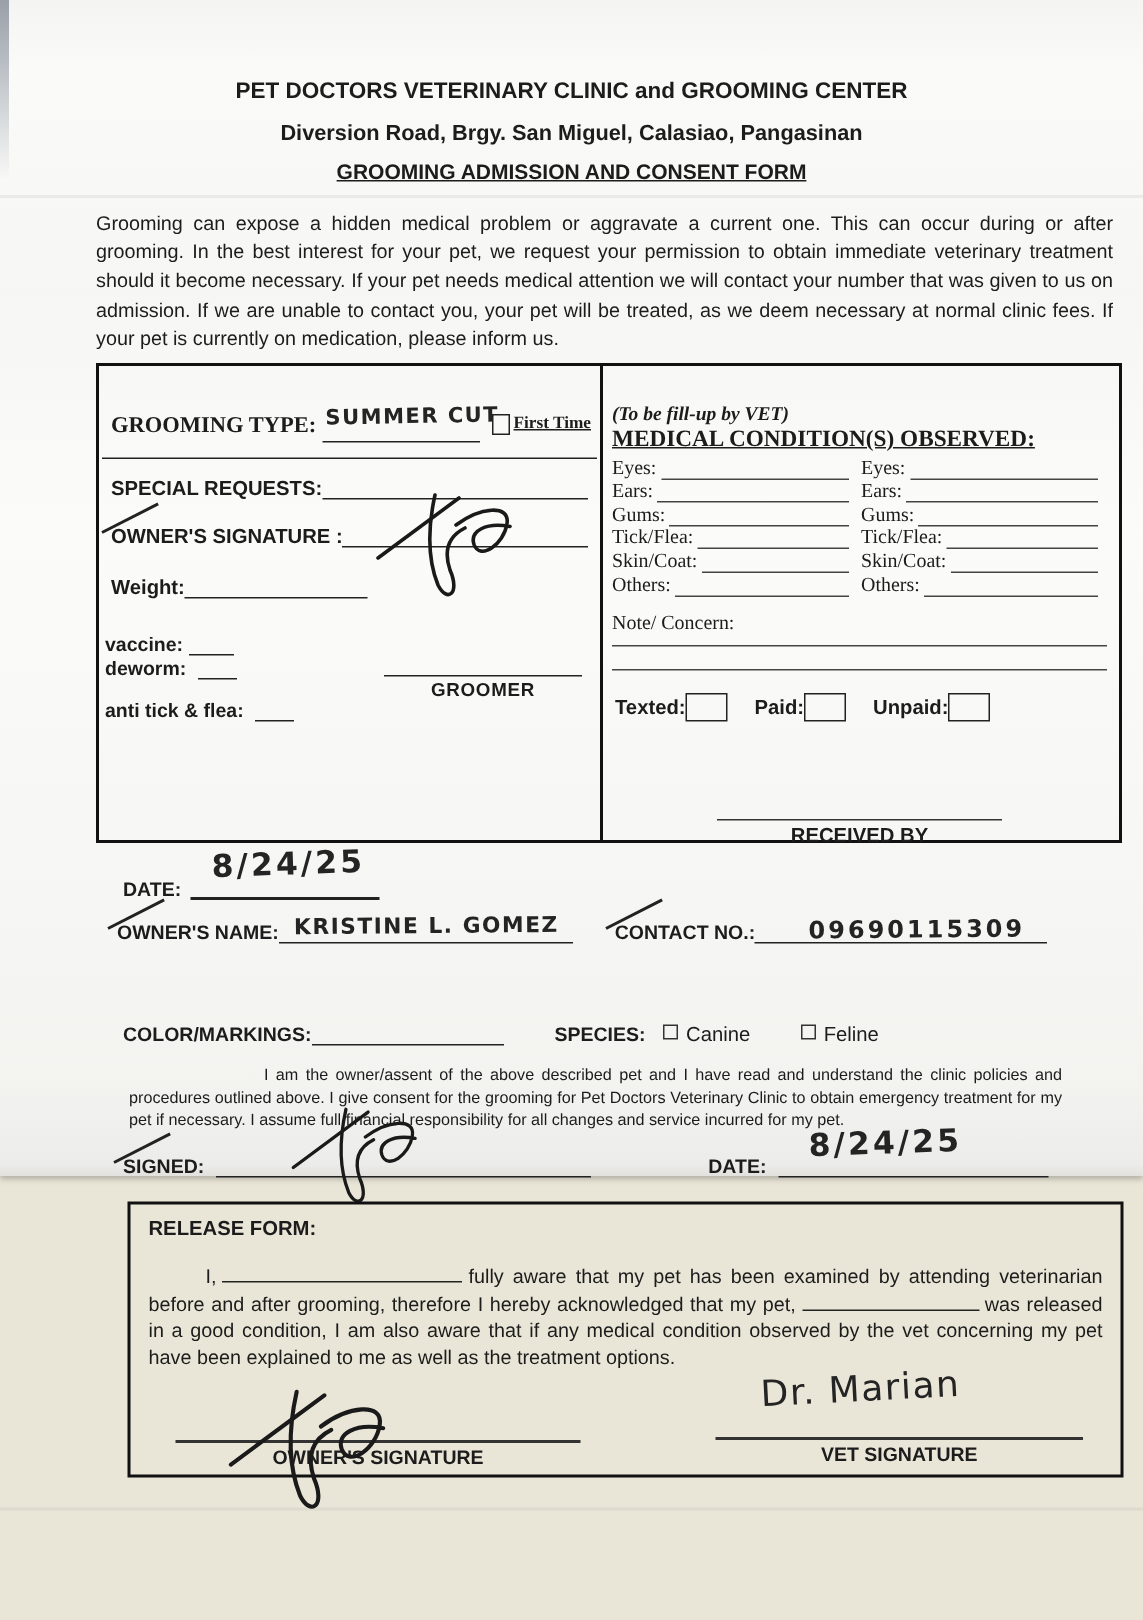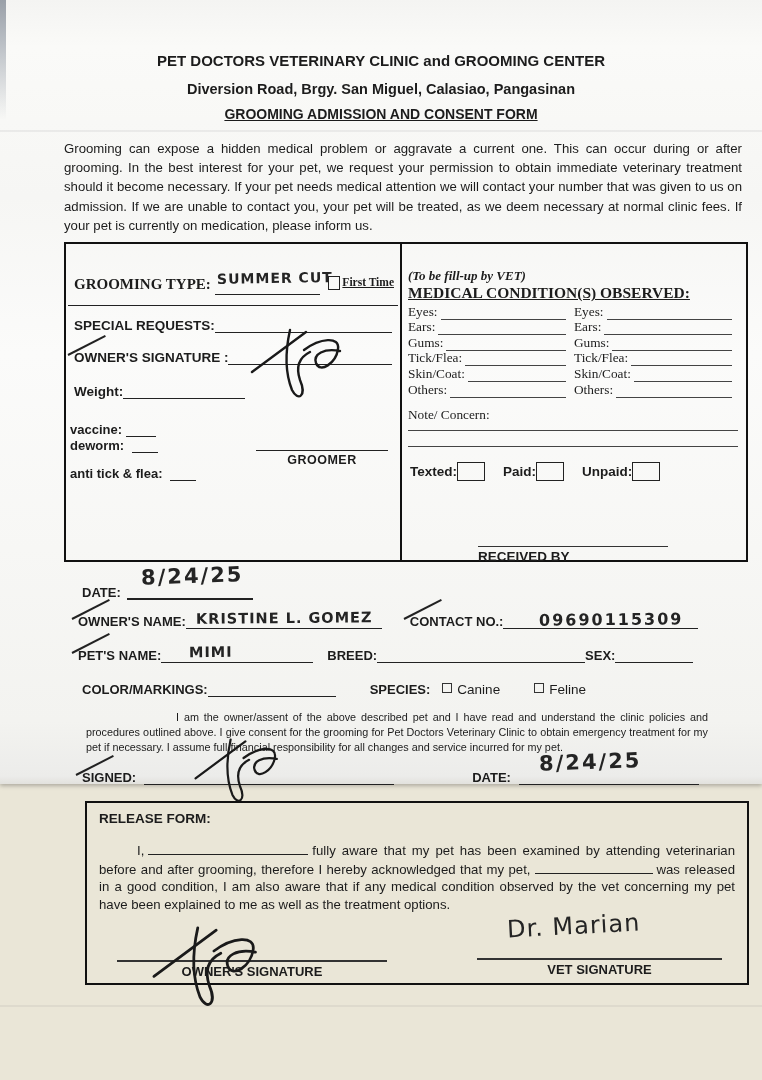--- a/index.html
+++ b/index.html
@@ -72,21 +72,21 @@
   .med-heads span{width:50%;font-weight:bold;font-size:14.5px;}
   .med-rows{position:absolute;left:6px;top:60px;width:332px;}
   .med-row{display:flex;height:15.6px;}
   .med-half{width:50%;display:flex;align-items:flex-end;padding-right:8px;font-family:"Liberation Serif",serif;font-size:13.3px;}
   .med-half .line{flex:1;border-bottom:1px solid #444;margin-left:3px;height:13px;}
   .note-lbl{position:absolute;left:6px;top:163px;font-family:"Liberation Serif",serif;font-size:13.3px;}
   .note-line{position:absolute;left:6px;width:330px;border-bottom:1px solid #444;}
   .nl1{top:186px;} .nl2{top:202px;}
   .pay-row{position:absolute;left:8px;top:218px;display:flex;align-items:center;gap:0;font-weight:bold;font-size:13.5px;}
   .pay-box{display:inline-block;width:26px;height:17px;border:1.8px solid #222;margin-right:18px;}
-  .received{position:absolute;left:76px;top:292px;width:190px;text-align:left;}
+  .received{position:absolute;left:76px;top:292px;width:190px;text-align:center;}
   .received-line{border-bottom:1.5px solid #333;height:10px;}
   .received-lbl{font-weight:bold;font-size:13.5px;margin-top:2px;}
   
   .fld{position:absolute;display:flex;align-items:flex-end;font-weight:bold;font-size:13px;}
   .hw{font-family:"DejaVu Sans",sans-serif;font-weight:bold;color:#242424;letter-spacing:1px;}
   .f-date{left:82px;top:578px;}
   .date-line{width:126px;border-bottom:2px solid #222;position:relative;height:20px;margin-left:6px;}
   .date-val{position:absolute;left:14px;top:-14px;font-size:21px;font-weight:bold;letter-spacing:2px;transform:rotate(-2deg);white-space:nowrap;}
   .f-owner{left:78px;top:612px;width:620px;}
   .f-pet{left:78px;top:646px;width:622px;}
@@ -287,30 +287,20 @@
     <span class="slash">OWNER'S NAME:</span>
     <span class="blank" style="width:196px">
       <span class="hw val">KRISTINE  L.  GOMEZ</span>
     </span>
     <span class="slash" style="margin-left:28px">CONTACT NO.:</span>
     <span class="blank" style="flex:1">
       <span class="hw val" style="left:36px;font-size:16px;letter-spacing:2px">09690115309</span>
     </span>
   </div>
 
-  <div class="fld f-pet">
-    <span class="slash">PET'S NAME:</span>
-    <span class="blank" style="width:152px">
-      <span class="hw val" style="left:28px">MIMI</span>
-    </span>
-    <span style="margin-left:14px">BREED:</span>
-    <span class="blank" style="width:208px"></span>
-    <span>SEX:</span>
-    <span class="blank" style="width:78px"></span>
-  </div>
 
   <div class="fld f-color">
     <span>COLOR/MARKINGS:</span>
     <span class="blank" style="width:128px"></span>
     <span style="margin-left:34px">SPECIES:</span>
     <span class="sp-opt" style="margin-left:12px">
       <span class="sp-box"></span>
       <span>Canine</span>
     </span>
     <span class="sp-opt">

